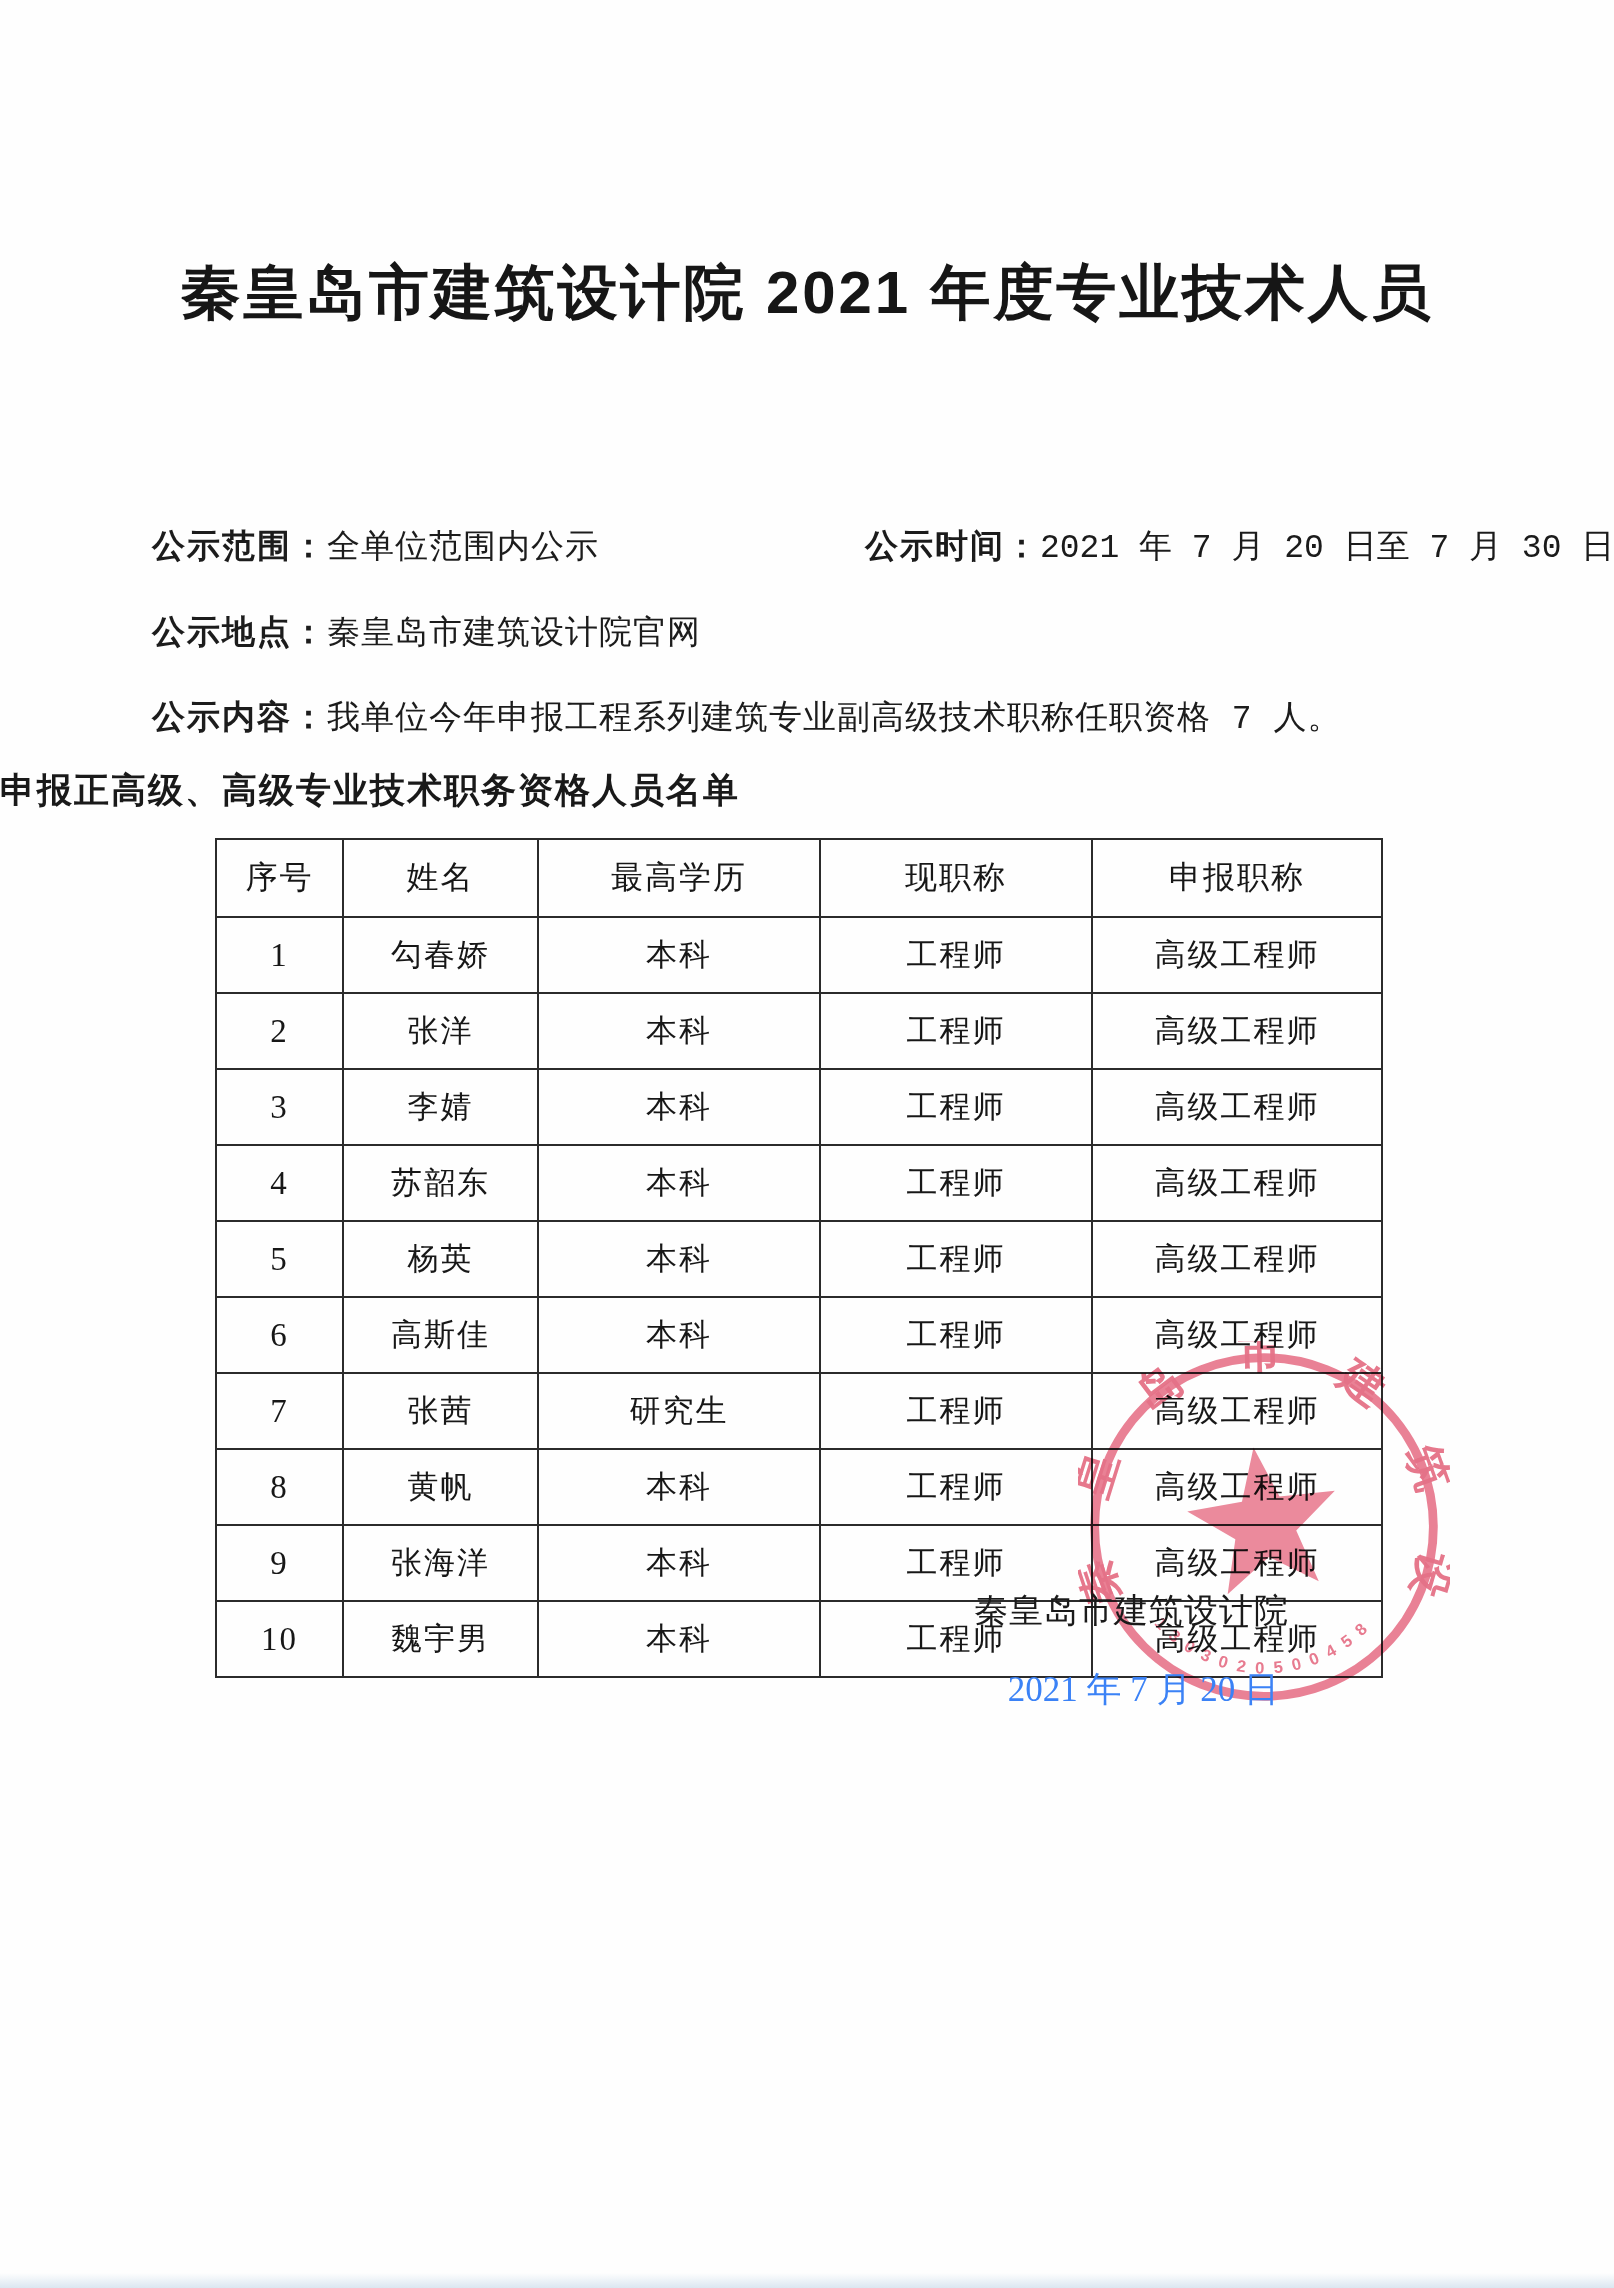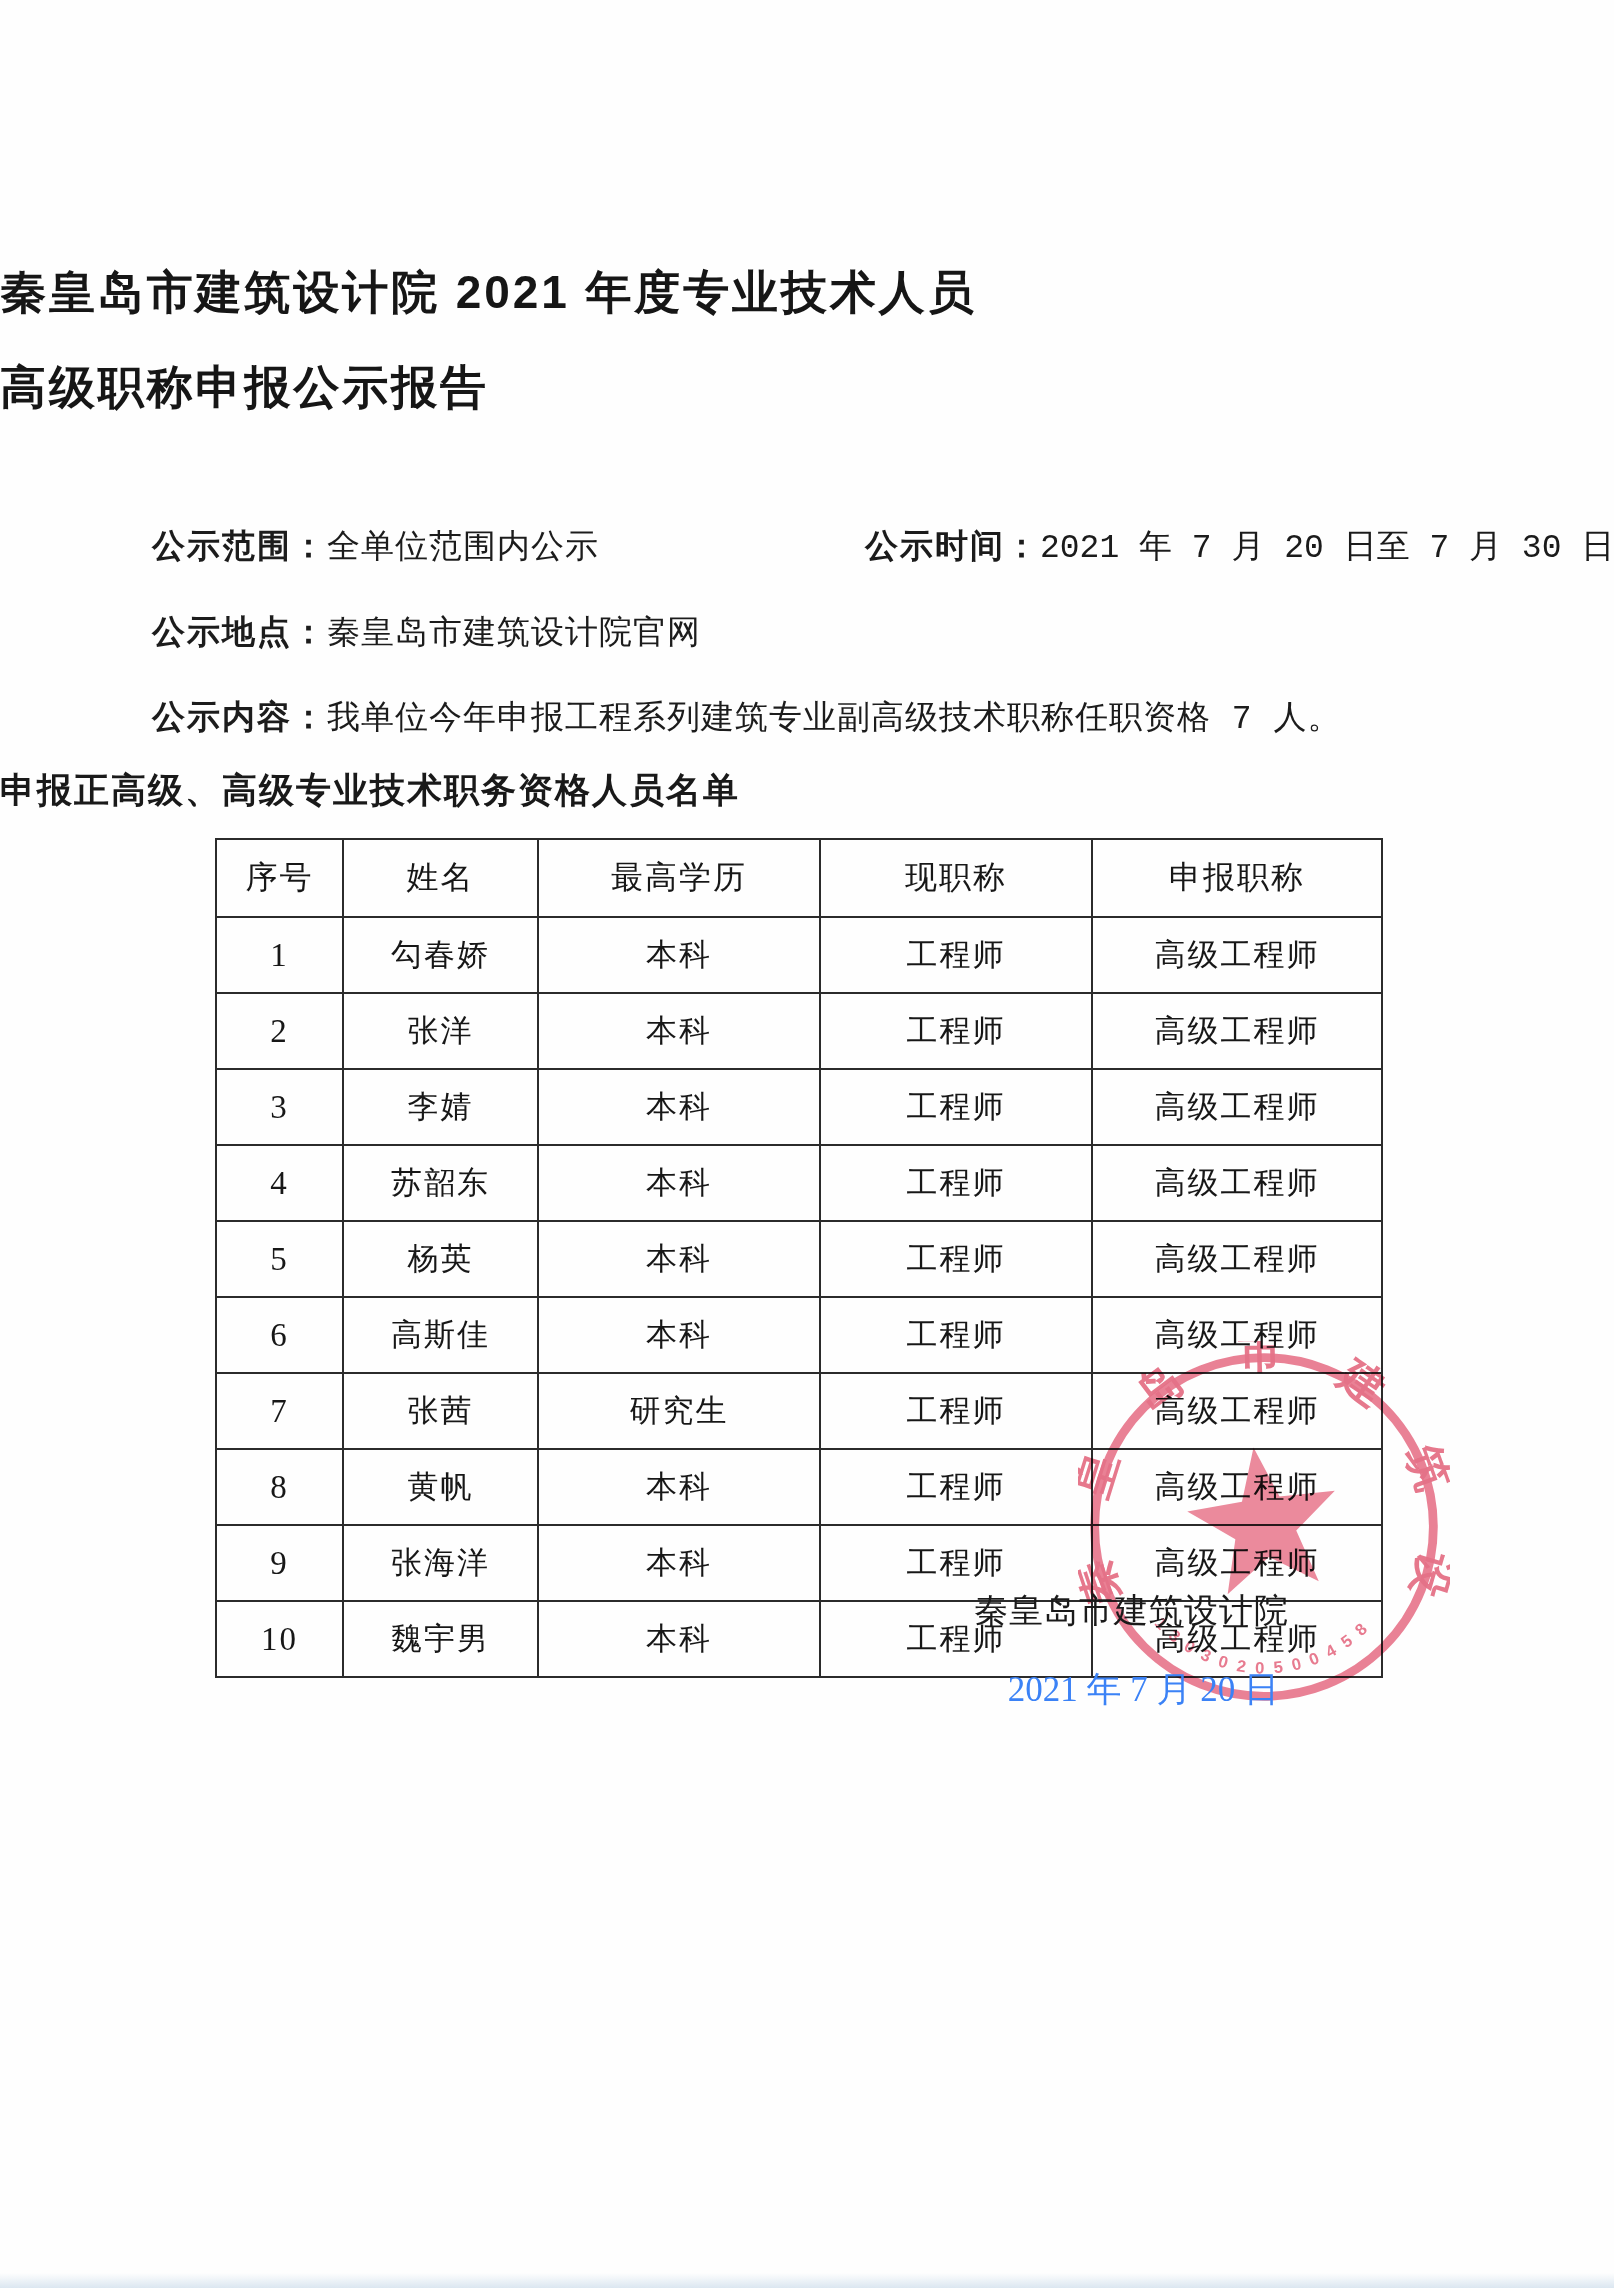--- a/index.html
+++ b/index.html
@@ -13,21 +13,21 @@
     color:#1b1b1b;
   }
   
   .page::after{
     content:"";position:absolute;left:0;right:0;bottom:0;height:15.7px;
     background:linear-gradient(180deg, rgba(213,227,240,0) 0%, #d9e5f0 100%);
     pointer-events:none;
   }
   .doc-title{
     position:absolute;left:0;top:245px;width:100%;
-    text-align:left;font-weight:bold;font-size:46px;line-height:95px;
+    text-align:center;font-weight:bold;font-size:60px;line-height:95px;
     letter-spacing:2.9px;color:#161616;
   }
   .info-line{position:absolute;left:152px;font-size:33px;letter-spacing:1px;white-space:nowrap;color:#1c1c1c;font-family:Liberation Mono, monospace;}
   .info-line .lbl{font-weight:bold;letter-spacing:2px;}
   .time-block{position:absolute;left:845px;font-size:33px;white-space:nowrap;}
   .time-block .lbl{font-weight:bold;letter-spacing:2px;margin-left:20px;}
   .num-mix{font-family:Liberation Mono, monospace;}
   .tbl-caption{
     position:absolute;left:0;top:767px;width:100%;text-align:left;
     font-size:35px;font-weight:bold;letter-spacing:2px;color:#191919;
@@ -59,21 +59,20 @@
     mix-blend-mode:multiply;opacity:0.88;pointer-events:none;
   }
 </style>
 </head>
 <body>
 
 <div class="page">
 
   <div class="doc-title">
     <div>秦皇岛市建筑设计院 2021 年度专业技术人员</div>
-    <div>高级职称申报公示报告</div>
   </div>
 
   <div class="info-line" style="top:524px;">
     <span class="lbl">公示范围：</span><span>全单位范围内公示</span>
   </div>
   <div class="time-block" style="top:524px;">
     <span class="lbl">公示时间：</span><span class="num-mix">2021 年 7 月 20 日至 7 月 30 日</span>
   </div>
 
   <div class="info-line" style="top:610px;">

